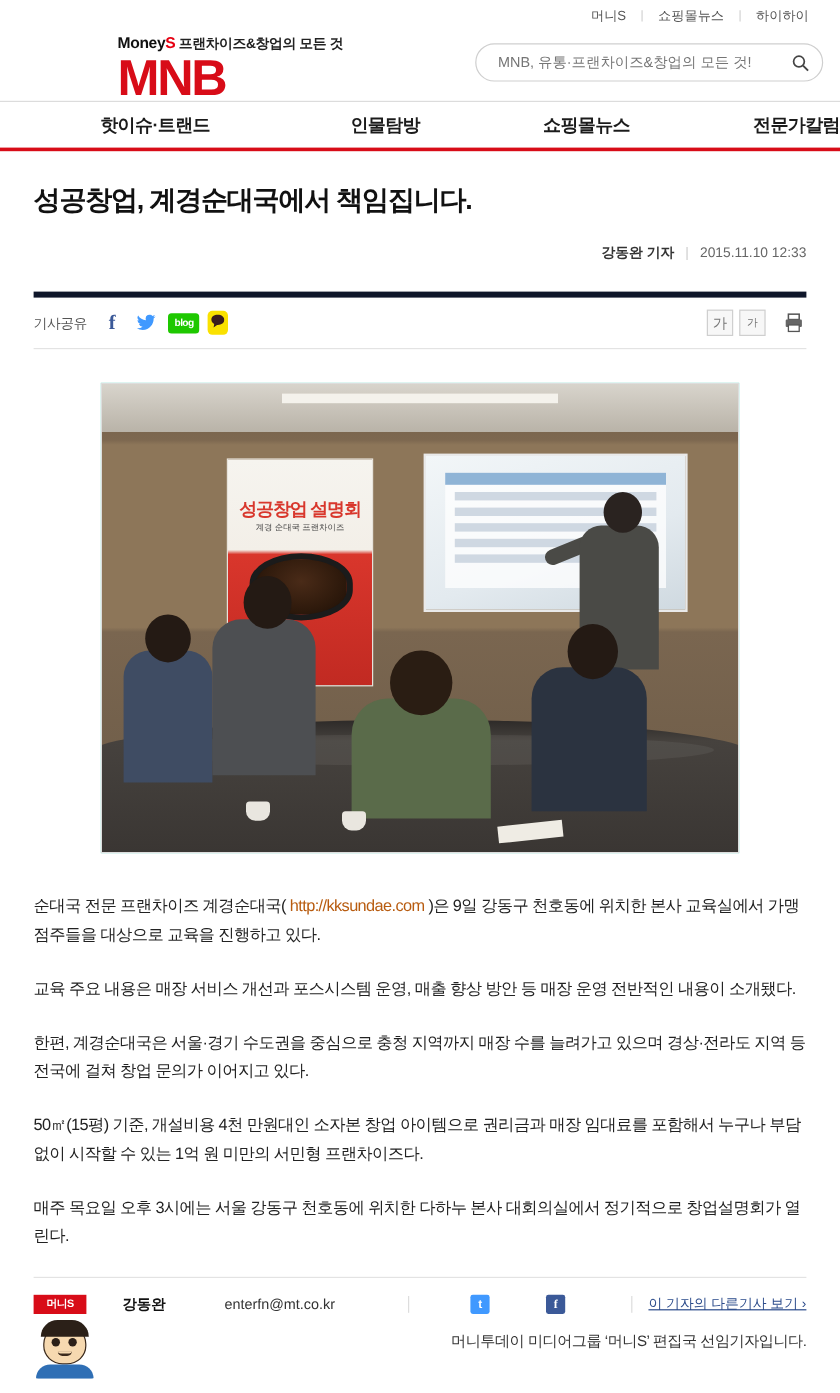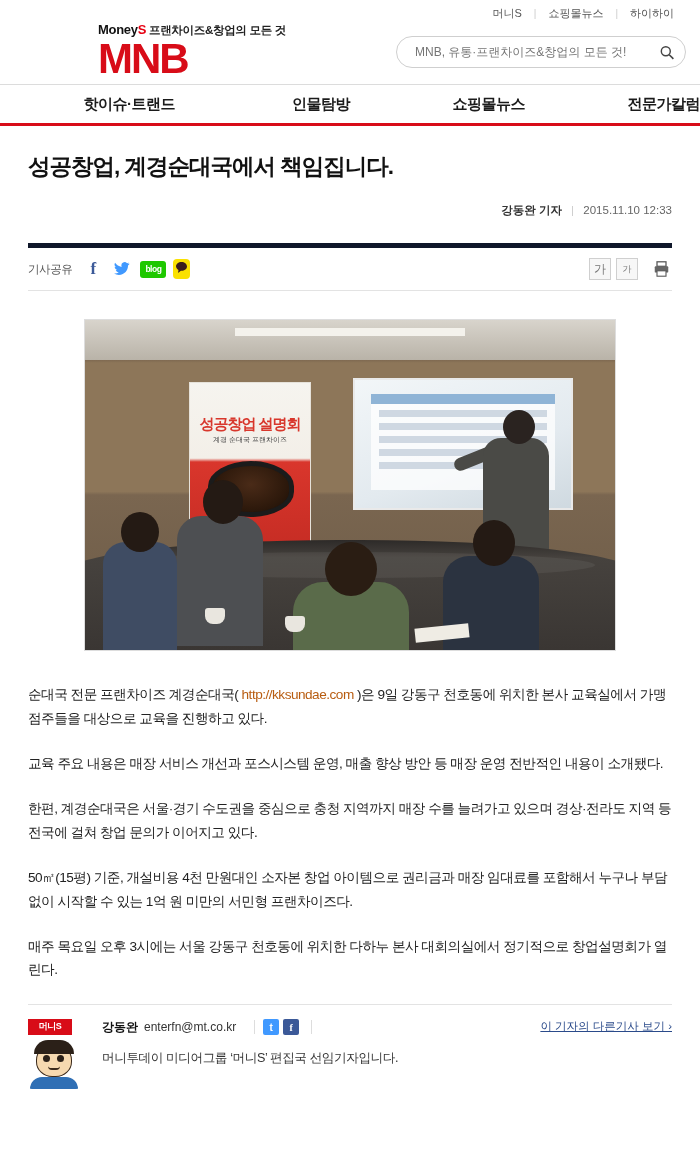--- a/index.html
+++ b/index.html
@@ -34,21 +34,21 @@
   }
   .topbar .sep {
     color: #ccc;
     font-size: 10px;
   }
 
   
   .header {
     height: 62px;
     display: flex;
-    align-items: flex-start;
+    align-items: flex-end;
     padding: 0 14px;
     position: relative;
   }
   .brand {
     width: 300px;
     padding-left: 84px;
     position: relative;
   }
   .brand-tagline {
     font-size: 11.5px;
@@ -202,21 +202,21 @@
   }
 
   
   .photo-wrap {
     margin: 28px 0 0 0;
     display: flex;
     justify-content: center;
   }
   .photo {
     width: 532px;
-    height: 332px;
+    height: 392px;
     border: 1px solid #ddd;
     position: relative;
     overflow: hidden;
     background: #5eead4;
   }
   
   .ph-wall {
     position: absolute; inset: 0;
     background:
       linear-gradient(180deg,#6f5b45 0%, #7d6850 12%, #8d7659 13%, #8d7659 52%, #7a6650 53%, #6b5a46 100%);
@@ -360,37 +360,38 @@
   .av-mouth {
     position:absolute; left: 20px; top: 27px; width: 12px; height: 4px;
     border-bottom: 2px solid #3b2a1c; border-radius: 0 0 8px 8px;
   }
   .av-body {
     position:absolute; left: 2px; bottom: 0; width: 48px; height: 12px;
     background: #2f6fb5; border-radius: 14px 14px 0 0;
   }
   .rep-right { flex: 1; padding-left: 4px; }
   .rep-line1 {
-    display: flex; align-items: center; font-size: 12px; color: #333;
+    display: flex; align-items: center; font-size: 12px; color: #333; gap: 43px;
   }
   .rep-name { font-weight: bold; color: #111; margin-right: 6px; }
   .rep-mail { color: #333; margin-right: 10px; }
   .mini-sns {
     width: 16px; height: 16px; margin-right: 4px;
     display: inline-flex; align-items: center; justify-content: center;
     font-size: 10px; font-weight: bold; color: #fff; border-radius: 2px;
   }
   .mini-sns.t { background: #4099ff; }
   .mini-sns.f { background: #3b5998; font-family: "Liberation Serif", serif; }
   .vbar { display:inline-block; width:1px; height:14px; background:#ddd; margin: 0 8px; }
   .rep-desc {
     margin-top: 14px;
     font-size: 12.6px;
     color: #333;
     letter-spacing: -0.4px;
+    text-align: right;
   }
   .rep-more {
     position: absolute;
     right: 0; top: 14px;
     font-size: 11.5px;
     color: #2a4a8a;
     text-decoration: underline;
     cursor: pointer;
   }
 </style>

